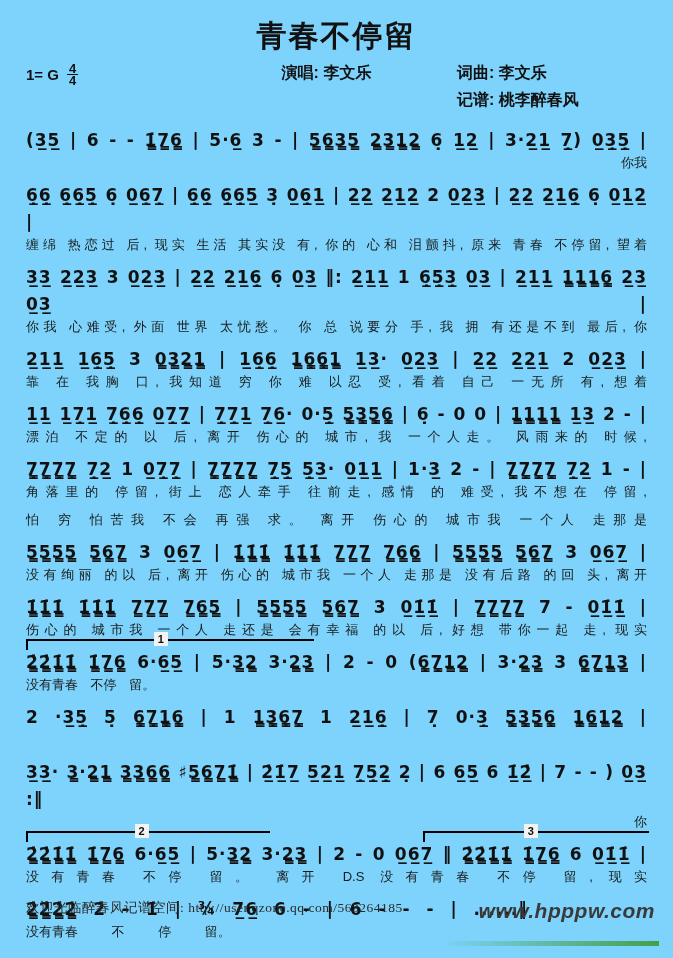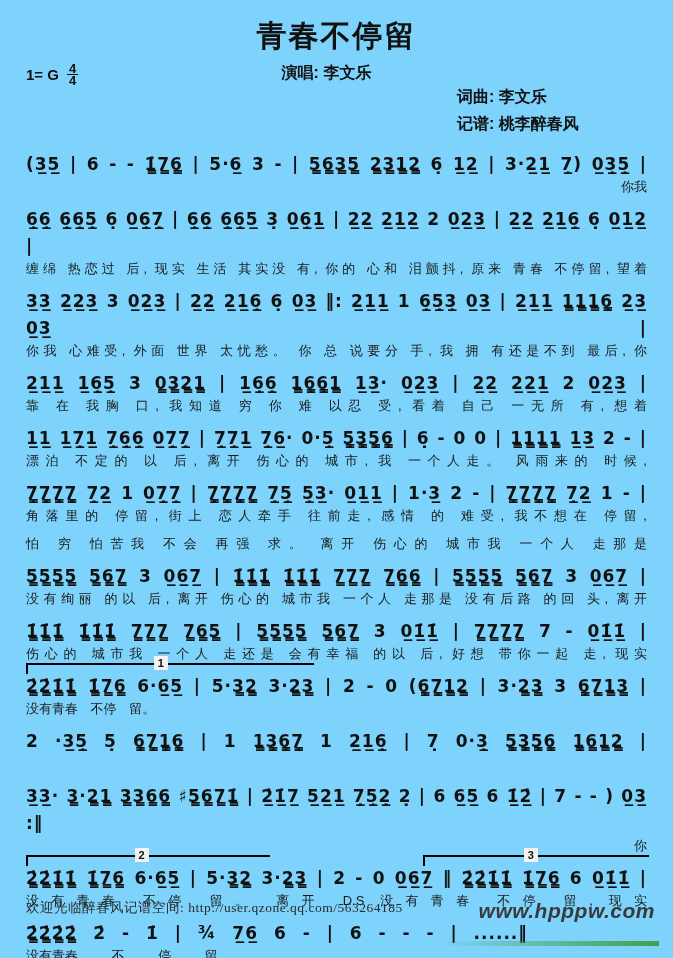--- a/index.html
+++ b/index.html
@@ -19,21 +19,21 @@
     font-size:30px;
     font-weight:900;
     letter-spacing:2px;
     margin:4px 0 6px 0;
   }
   .meta{display:flex;align-items:flex-start;font-size:15px;font-weight:bold;}
   .key-sig{flex:0 0 170px;display:flex;align-items:center;gap:4px;font-size:15px;}
   .ts{display:inline-flex;flex-direction:column;text-align:center;font-size:13px;line-height:11px;font-weight:bold;margin-left:4px;}
   .ts .top{border-bottom:1px solid #111;padding:0 2px;}
   .credit-singer{flex:1;text-align:center;font-size:16px;}
-  .credit-right{flex:0 0 190px;font-size:16px;margin-top:24px;}
+  .credit-right{flex:0 0 190px;font-size:16px;}
   .credit-right div{margin-bottom:6px;white-space:nowrap;}
   .score{margin-top:10px;}
   .system{position:relative;margin-bottom:11px;}
   .notes{
     font-family:"DejaVu Sans",sans-serif;
     font-weight:700;
     font-size:17px;
     line-height:27px;
     letter-spacing:1px;
     text-align:justify;

